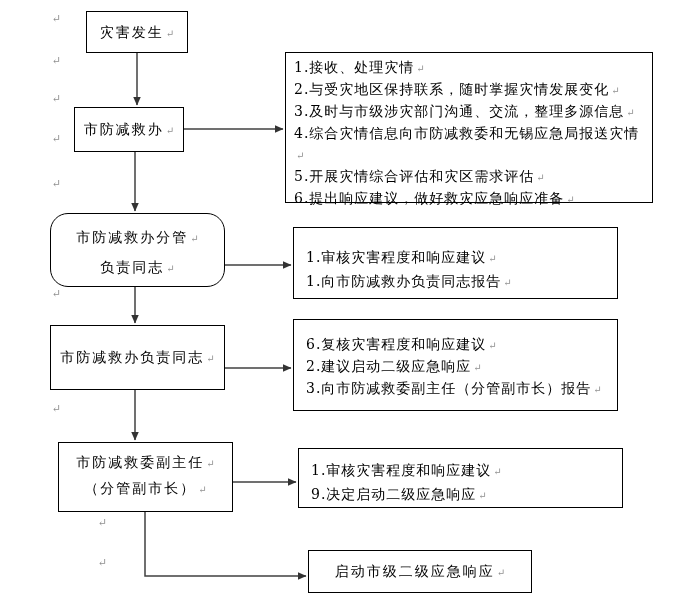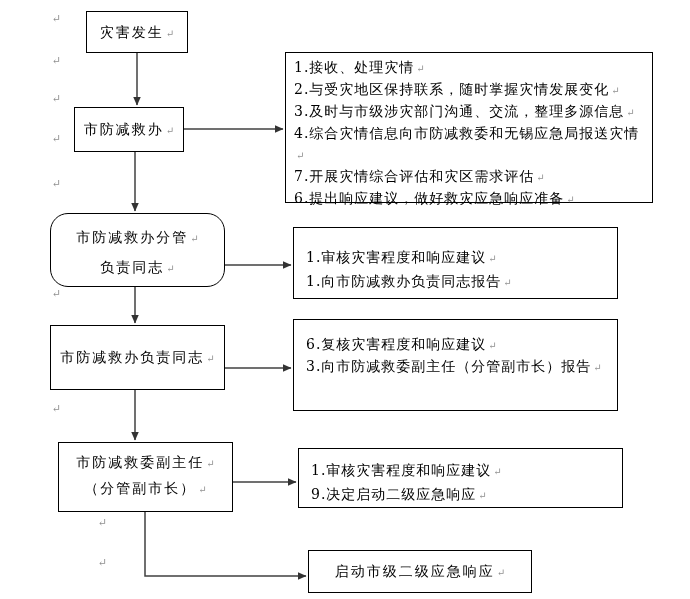--- a/index.html
+++ b/index.html
@@ -120,31 +120,32 @@
 
   <div class="node" id="node-f">
     <span>启动市级二级应急响应</span><span class="ret">↵</span>
   </div>
 
   <div class="detail" id="detail-1">
     <div class="dline"><span>1.接收、处理灾情</span><span class="ret">↵</span></div>
     <div class="dline"><span>2.与受灾地区保持联系，随时掌握灾情发展变化</span><span class="ret">↵</span></div>
     <div class="dline"><span>3.及时与市级涉灾部门沟通、交流，整理多源信息</span><span class="ret">↵</span></div>
     <div class="dline"><span>4.综合灾情信息向市防减救委和无锡应急局报送灾情</span><span class="ret">↵</span></div>
-    <div class="dline"><span>7.开展灾情综合评估和灾区需求评估</span><span class="ret">↵</span></div>
+    <div class="dline"><span>5.开展灾情综合评估和灾区需求评估</span><span class="ret">↵</span></div>
     <div class="dline"><span>6.提出响应建议，做好救灾应急响应准备</span><span class="ret">↵</span></div>
   </div>
 
   <div class="detail" id="detail-2">
     <div class="dline"><span>1.审核灾害程度和响应建议</span><span class="ret">↵</span></div>
     <div class="dline"><span>1.向市防减救办负责同志报告</span><span class="ret">↵</span></div>
   </div>
 
   <div class="detail" id="detail-3">
     <div class="dline"><span>6.复核灾害程度和响应建议</span><span class="ret">↵</span></div>
+    <div class="dline"><span>2.建议启动二级应急响应</span><span class="ret">↵</span></div>
     <div class="dline"><span>3.向市防减救委副主任（分管副市长）报告</span><span class="ret">↵</span></div>
   </div>
 
   <div class="detail" id="detail-4">
     <div class="dline"><span>1.审核灾害程度和响应建议</span><span class="ret">↵</span></div>
     <div class="dline"><span>9.决定启动二级应急响应</span><span class="ret">↵</span></div>
   </div>
 
 </div>
 

